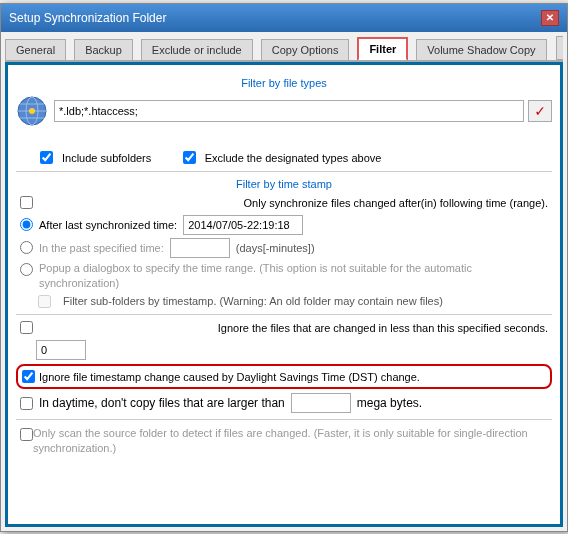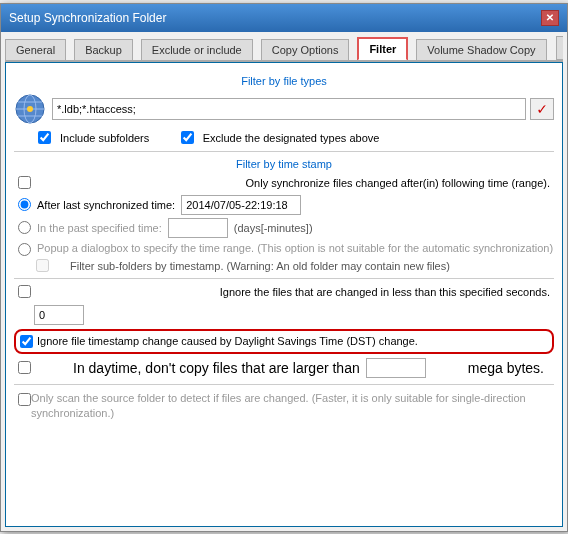--- a/index.html
+++ b/index.html
@@ -97,37 +97,37 @@
       border: 1px solid #aaa;
       cursor: pointer;
       font-size: 10px;
       margin-left: 1px;
       height: 24px;
       display: flex;
       align-items: center;
     }
     .panel {
       background: #fff;
-      border: 1px solid #0369a1;
+      border: 3px solid #0369a1;
       flex: 1;
       padding: 8px;
       overflow-y: auto;
     }
     .section-header {
       text-align: center;
       color: #0066cc;
       font-size: 11px;
       margin: 4px 0 6px 0;
       font-weight: normal;
     }
     .filter-row {
       display: flex;
       align-items: center;
       gap: 6px;
-      margin-bottom: 6px;
+      margin-bottom: 24px;
     }
     .icon-globe {
       width: 32px;
       height: 32px;
       flex-shrink: 0;
     }
     .filter-input-group {
       display: flex;
       flex: 1;
       align-items: center;
@@ -192,21 +192,21 @@
       width: 60px;
     }
     .days-label {
       font-size: 11px;
       color: #555;
     }
     .indented-checkbox {
       margin-left: 22px;
       display: flex;
       align-items: center;
-      gap: 21px;
+      gap: 12px;
       margin-bottom: 4px;
     }
     .indented-checkbox label {
       font-size: 11px;
       color: #555;
     }
     .full-checkbox-row {
       display: flex;
       align-items: flex-start;
       gap: 0;
@@ -251,22 +251,21 @@
       font-size: 11px;
     }
     .mega-row {
       display: flex;
       align-items: center;
       gap: 6px;
       margin: 4px 0;
       padding: 0 4px;
     }
     .mega-row label {
-      font-size: 14px;
-      margin-left: 36px;
+      font-size: 12px;
     }
     .mega-input {
       width: 60px;
       height: 20px;
       border: 1px solid #aaa;
       padding: 2px 4px;
       font-size: 11px;
     }
     input[type="checkbox"] {
       width: 13px;

